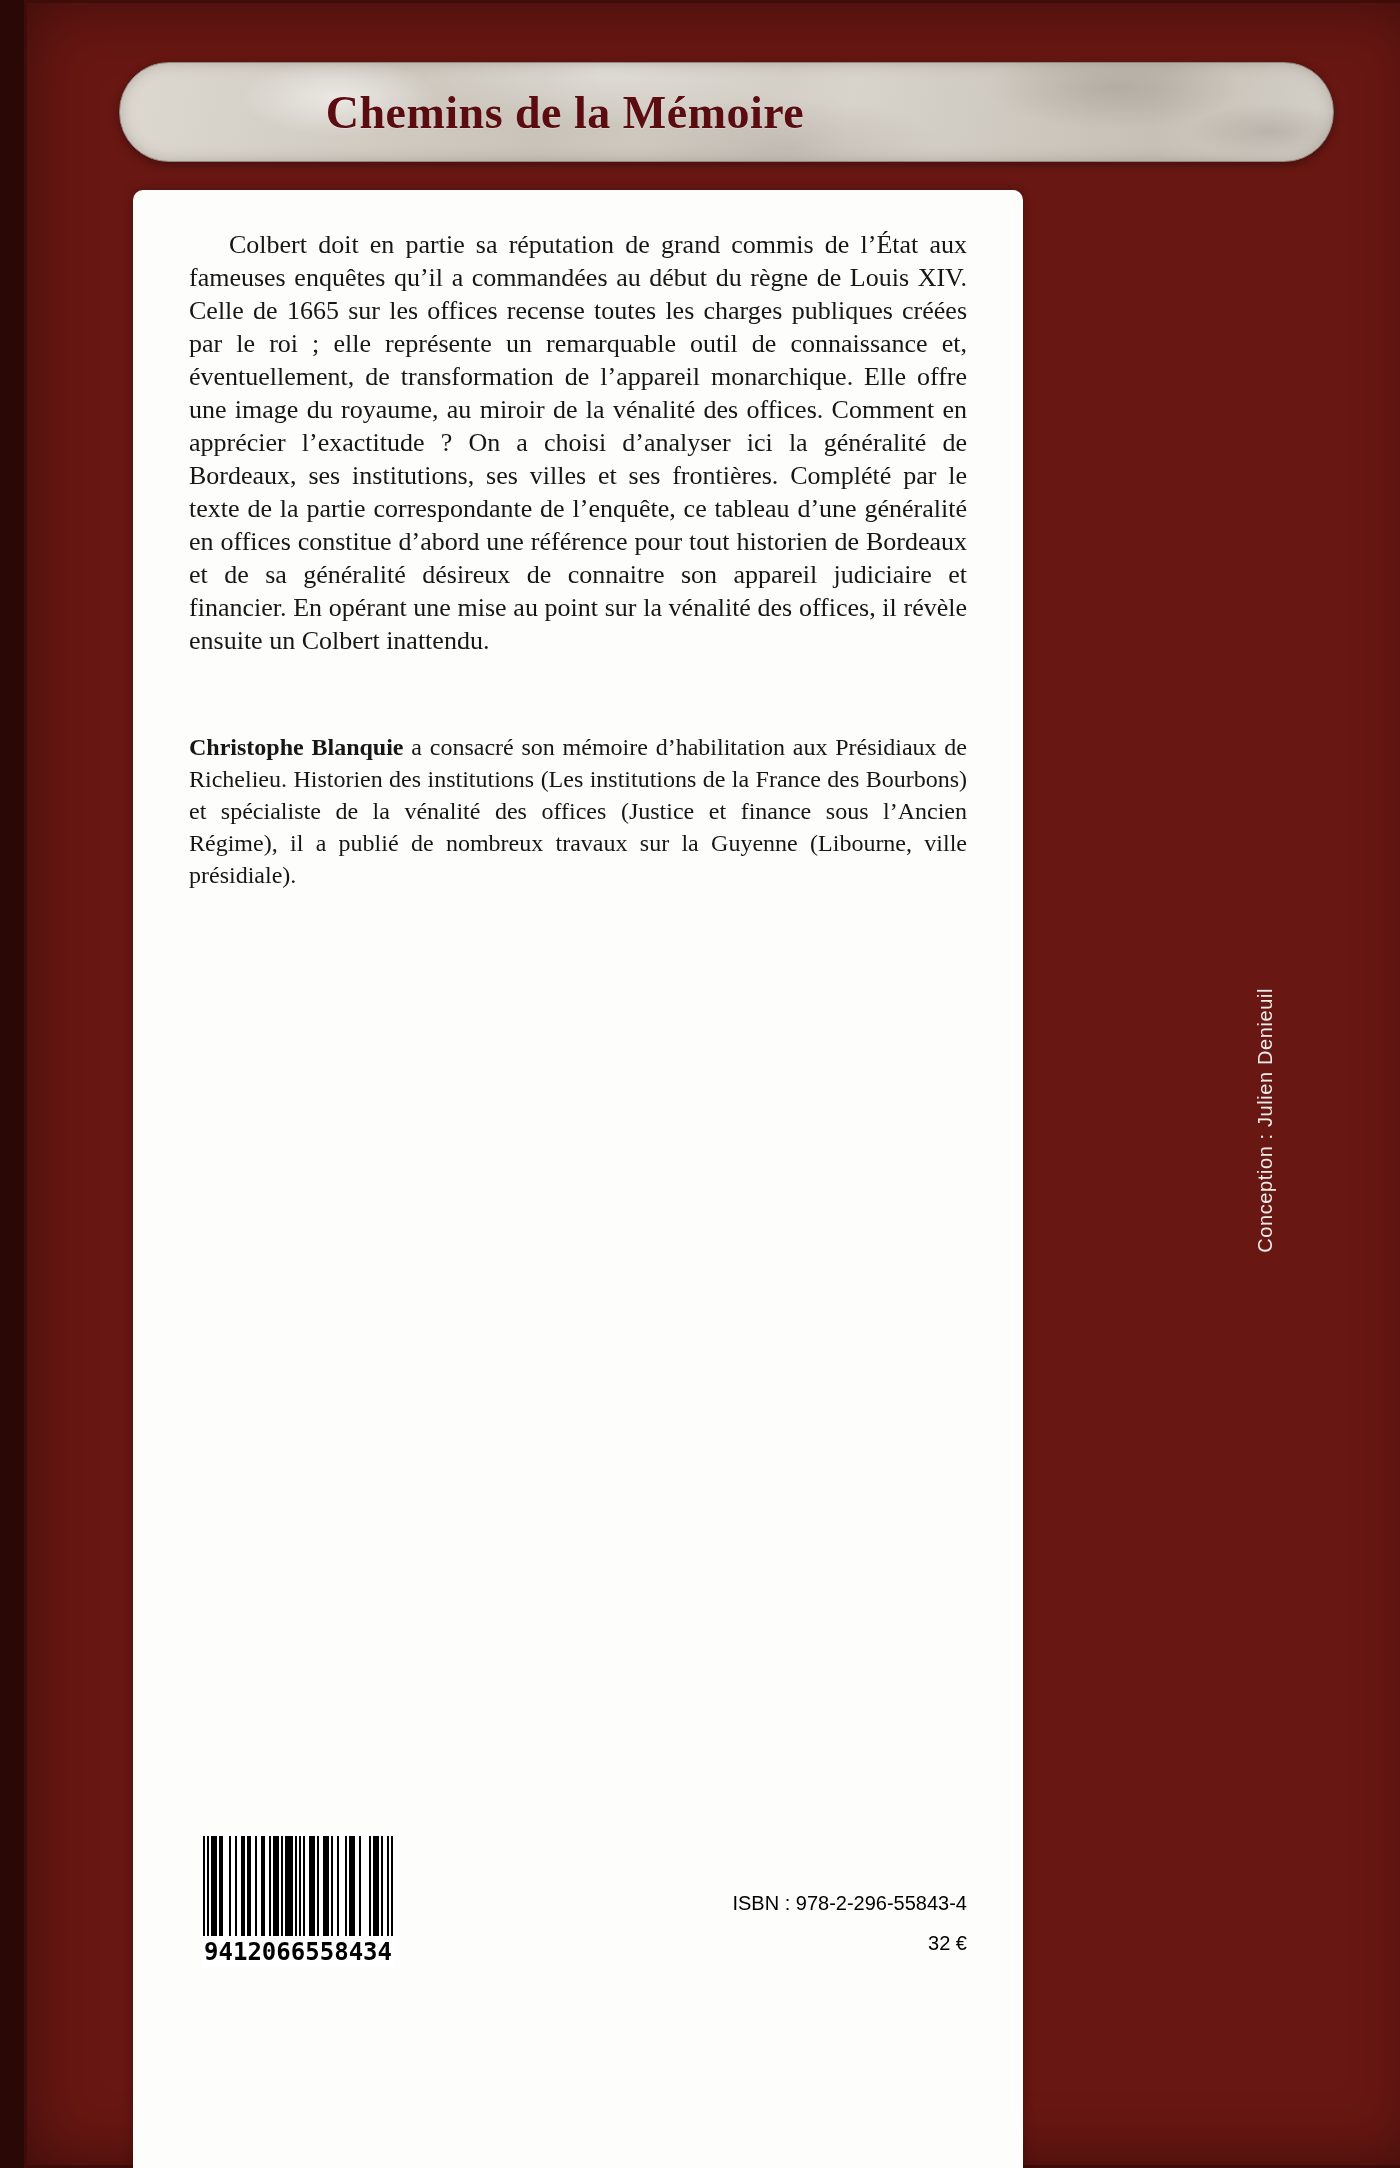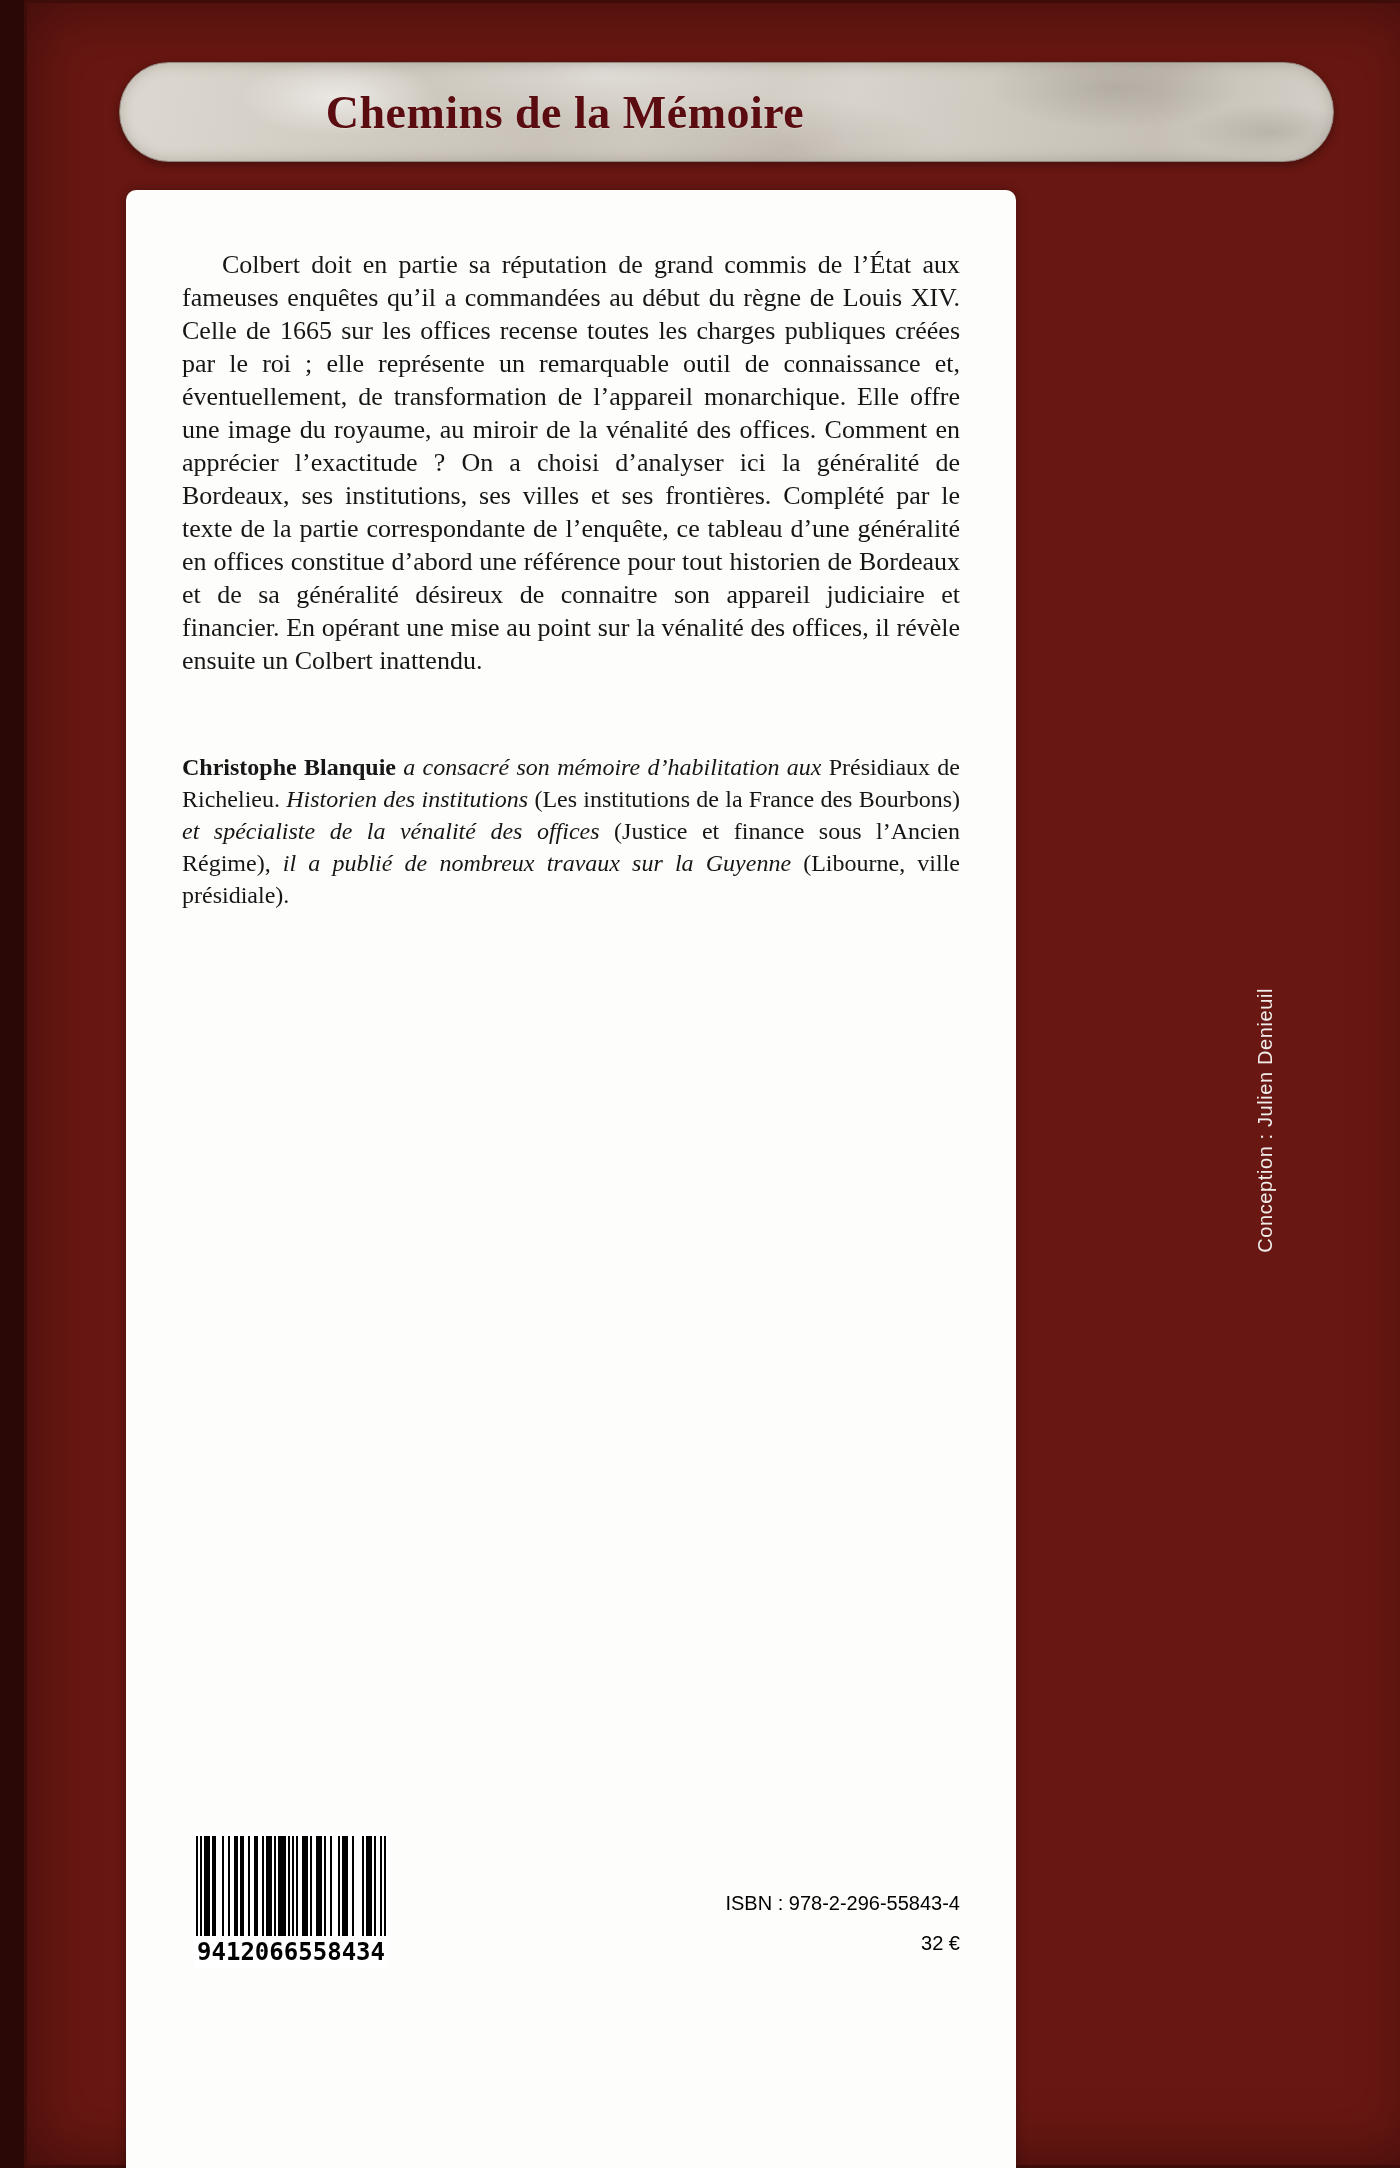--- a/index.html
+++ b/index.html
@@ -42,43 +42,43 @@
     font-size: 46px;
     font-weight: bold;
     letter-spacing: 0.5px;
     color: var(--banner-text, #5a0c10);
     text-shadow: 0 1px 0 rgba(255,255,255,0.25);
   }
 
   
   .panel {
     position: absolute;
-    left: 102px; top: 190px;
+    left: 109px; top: 190px;
     width: 890px; height: 1978px;
     background: var(--panel-bg, #fdfdfc);
     border-radius: 10px 10px 0 0;
-    padding: 58px 56px 0 56px;
+    padding: 38px 56px 0 56px;
     box-shadow: 0 0 12px rgba(0,0,0,0.3);
   }
   .blurb {
     font-size: 26px;
     line-height: 33px;
     text-align: justify;
     text-indent: 40px;
     color: var(--body-text, #161616);
   }
   .bio {
     margin-top: 74px;
     font-size: 24px;
     line-height: 32px;
     text-align: justify;
     color: var(--body-text, #161616);
   }
   .seg-bi { font-weight: bold; }
-  .seg-i  { font-style: italic; }
+  .seg-i  { }
   .seg-r  { font-style: normal; }
 
   
   .footer-row {
     position: absolute;
     left: 56px; right: 56px;
     top: 1642px;
     display: flex;
     justify-content: space-between;
     align-items: flex-end;

